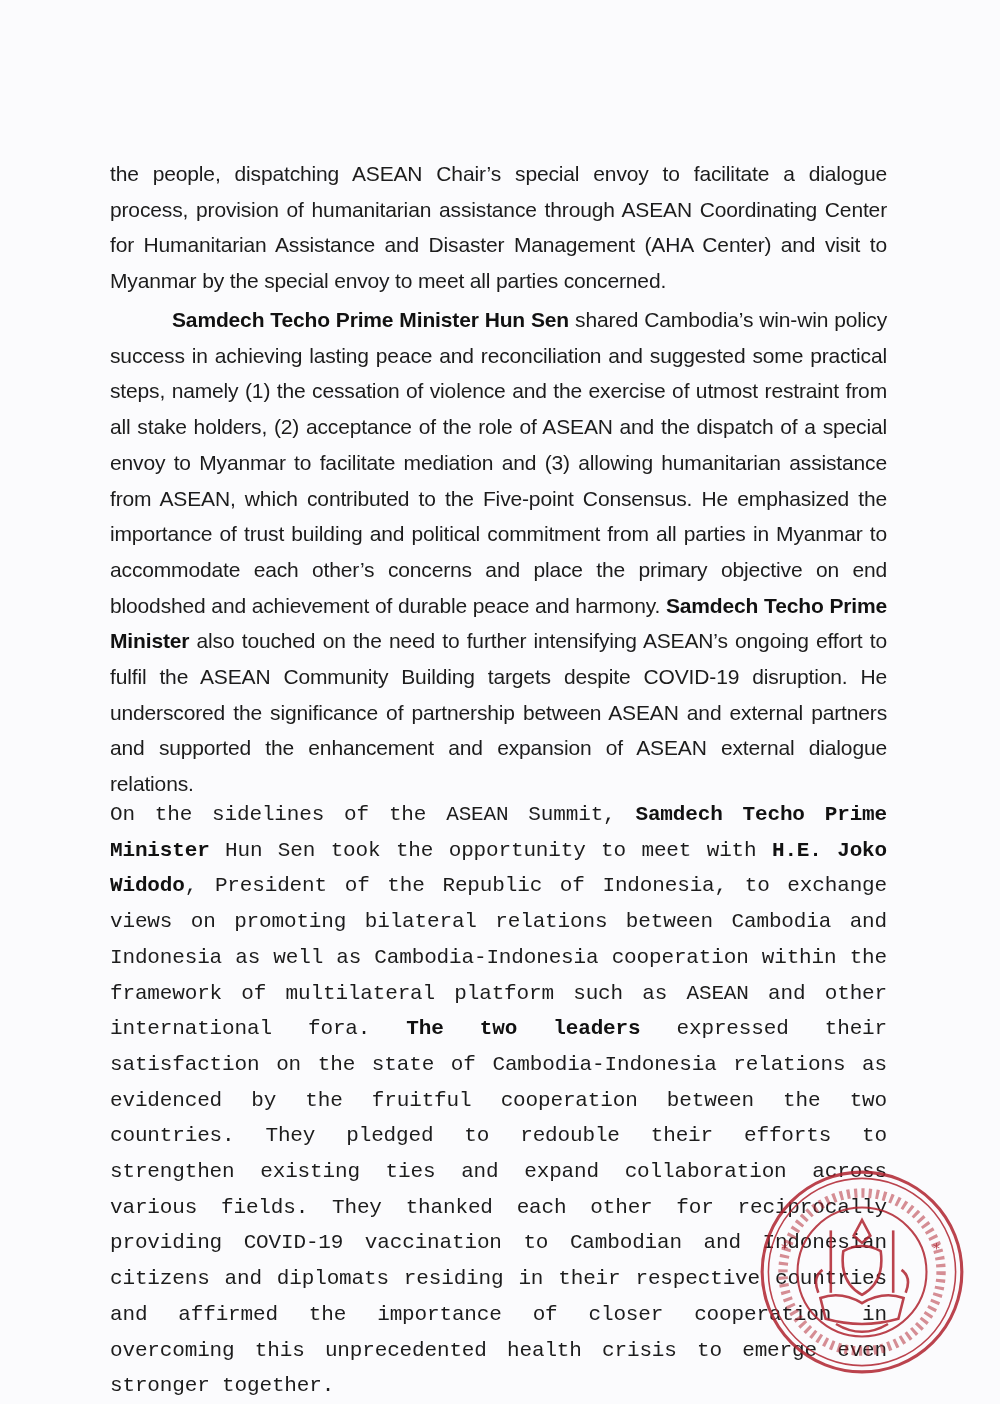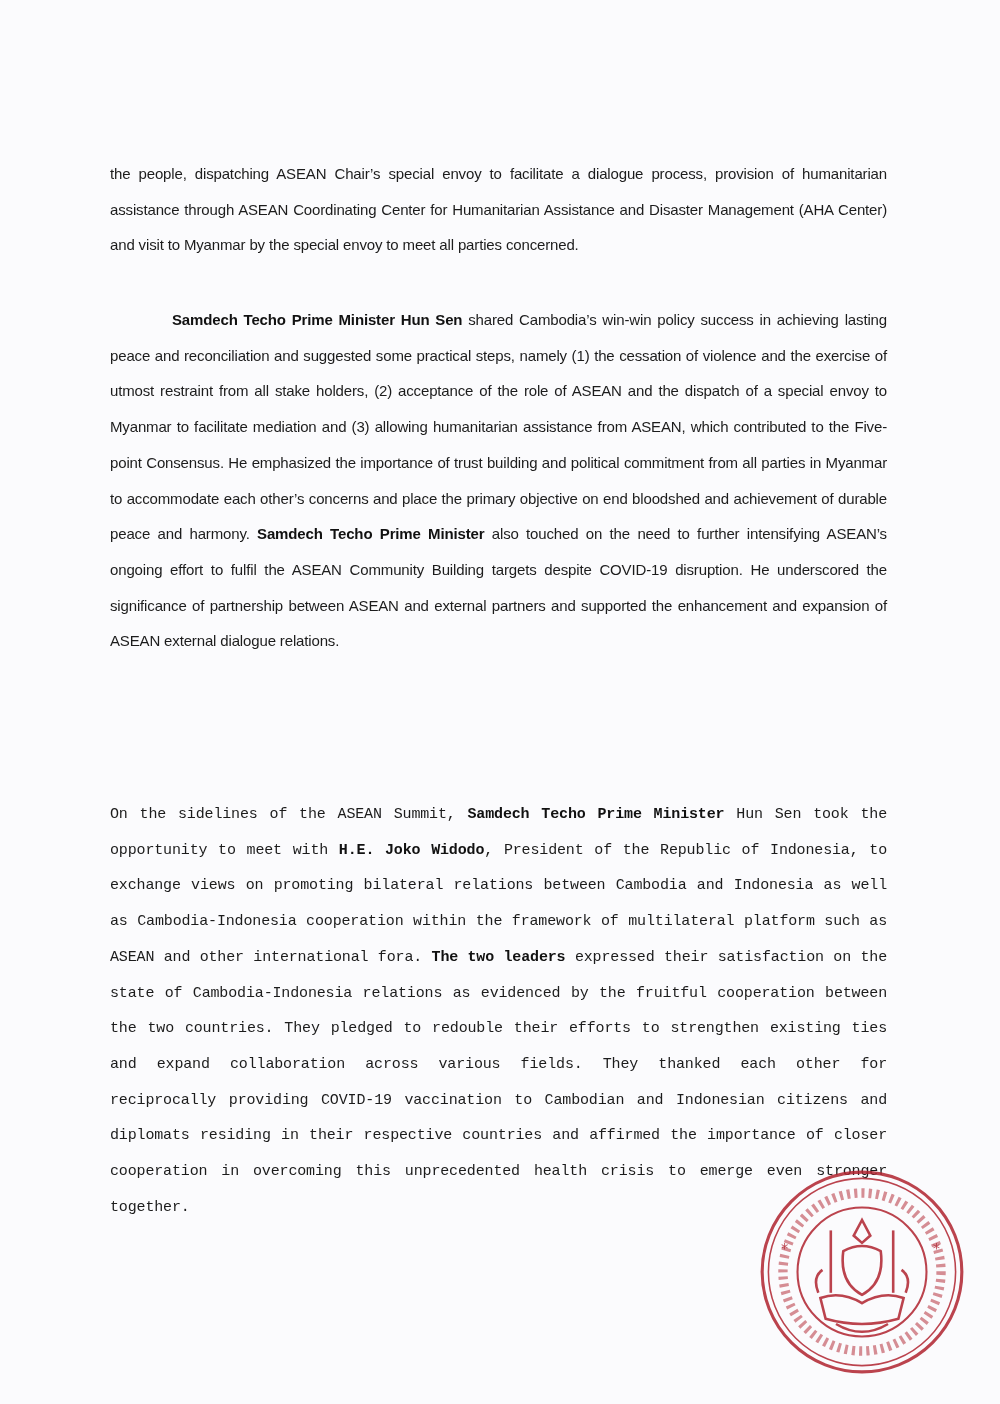--- a/index.html
+++ b/index.html
@@ -5,21 +5,21 @@
   html, body { margin: 0; padding: 0; }
   body {
     width: 1000px; height: 1404px; position: relative; overflow: hidden;
     background: #fbfbfd;
     font-family: "Liberation Sans", sans-serif;
     color: #1c1c1c;
   }
   .page { position: absolute; left: 0; top: 0; width: 1000px; height: 1404px; }
   .para {
     position: absolute; left: 110px; width: 777px;
-    font-size: 15px; line-height: 35.7px;
+    font-size: 21px; line-height: 35.7px;
     text-align: justify;
     letter-spacing: -0.15px;
     margin: 0;
   }
   .para b { font-weight: bold; color: #111; }
   #p1 { top: 156px; }
   #p2 { top: 302px; text-indent: 62px; }
   #p3 { top: 797px; font-family: Liberation Mono, monospace; }
   .seal {
     position: absolute; left: 758px; top: 1168px; width: 208px; height: 208px;

